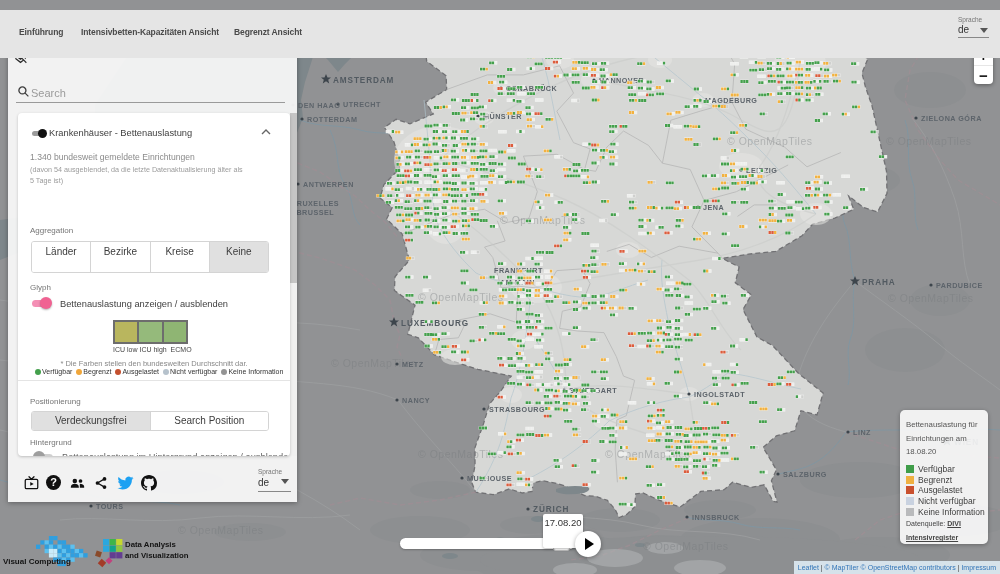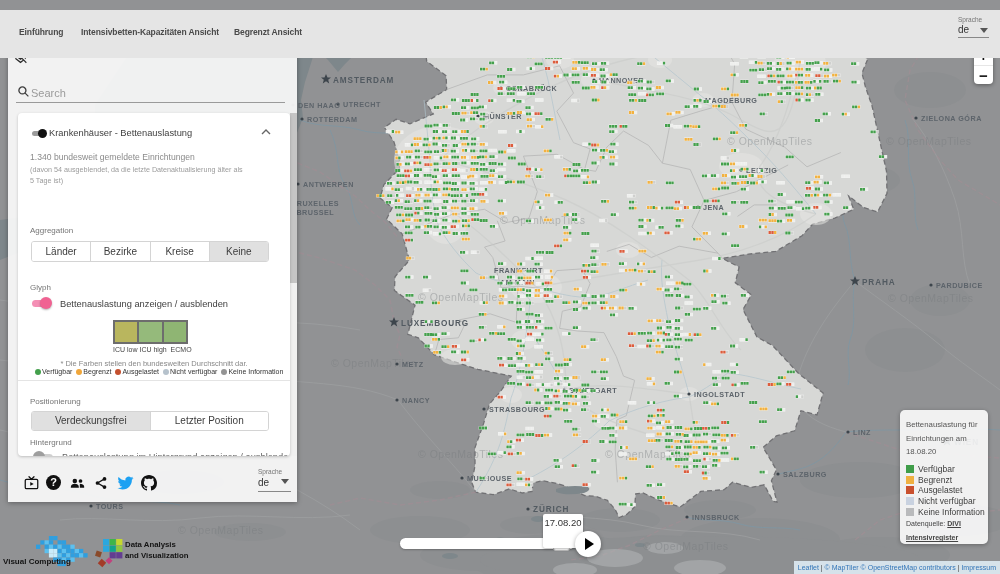--- a/index.html
+++ b/index.html
@@ -372,21 +372,21 @@
    <div style="position:absolute;left:2px;top:2px;width:13px;height:5px;border-radius:3px;background:#9b9b9b"></div>
    <div style="position:absolute;right:0;top:0;width:9px;height:9px;border-radius:50%;background:#111"></div>
   </div>
   <div class="abs" style="left:31px;top:15px;font-size:9.3px;color:#3f3f3f">Krankenhäuser - Bettenauslastung</div>
   <svg class="abs" style="left:243px;top:16px" width="10" height="6" viewBox="0 0 10 6" fill="none" stroke="#666" stroke-width="1.4">
         <path d="M1 5 L5 1 L9 5"></path>
       </svg>
   <div class="abs" style="left:12px;top:39px;font-size:8.6px;color:#8a8a8a">1.340 bundesweit gemeldete Einrichtungen</div>
   <div class="abs" style="left:12px;top:51px;width:218px;font-size:7.2px;color:#9b9b9b;line-height:11px">(davon 54 ausgeblendet, da die letzte Datenaktualisierung älter als 5 Tage ist)</div>
   <div class="abs glabel" style="left:12px;top:113px">Aggregation</div>
-  <div class="btnrow" style="left:13px;top:128px;width:238px;height:21px">
+  <div class="btnrow" style="left:13px;top:128px;width:238px;height:32px">
    <div>Länder</div>
         <div>Bezirke</div>
         <div>Kreise</div>
         <div class="sel">Keine</div>
   </div>
   <div class="abs glabel" style="left:12px;top:170px">Glyph</div>
   <div class="abs" style="left:13px;top:184px;width:21px;height:12px">
    <div style="position:absolute;left:1px;top:3px;width:19px;height:7px;border-radius:4px;background:#f48fb5"></div>
    <div style="position:absolute;right:0;top:0;width:12px;height:12px;border-radius:50%;background:#f06292;box-shadow:0 1px 2px rgba(0,0,0,.3)"></div>
   </div>
@@ -407,21 +407,21 @@
         <span style="margin-left:-3px">Ausgelastet</span>
    <i style="width:6px;height:6px;border-radius:50%;background:#b6c2cc;flex:none"></i>
         <span style="margin-left:-3px">Nicht verfügbar</span>
    <i style="width:6px;height:6px;border-radius:50%;background:#949494;flex:none"></i>
         <span style="margin-left:-3px">Keine Information</span>
   </div>
   <div class="abs" style="left:0px;top:267px;width:272px;border-top:1px solid #e4e4e4"></div>
   <div class="abs glabel" style="left:12px;top:284px">Positionierung</div>
   <div class="btnrow" style="left:13px;top:298px;width:238px;height:20px">
    <div class="sel" style="line-height:18px">Verdeckungsfrei</div>
-        <div style="line-height:18px">Letzter Position</div>
+        <div style="line-height:18px">Search Position</div>
   </div>
   <div class="abs glabel" style="left:12px;top:325px">Hintergrund</div>
   <div class="abs" style="left:15px;top:338px;width:21px;height:12px">
    <div style="position:absolute;left:1px;top:3px;width:19px;height:7px;border-radius:4px;background:#cfcfcf"></div>
    <div style="position:absolute;left:0;top:0;width:12px;height:12px;border-radius:50%;background:#9e9e9e"></div>
   </div>
   <div class="abs" style="left:44px;top:339px;font-size:9.3px;color:#666;white-space:nowrap">Bettenauslastung im Hintergrund anzeigen / ausblenden</div>
  </div>
  <svg class="icr" style="left:16px" width="15" height="15" viewBox="0 0 24 24" fill="none" stroke="#111" stroke-width="2">
       <rect x="2" y="6" width="20" height="15" rx="2"></rect>

